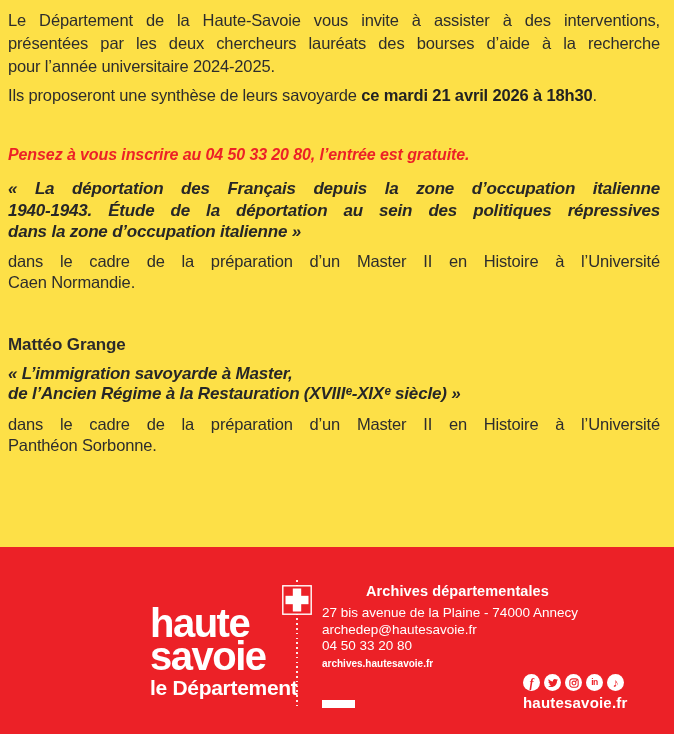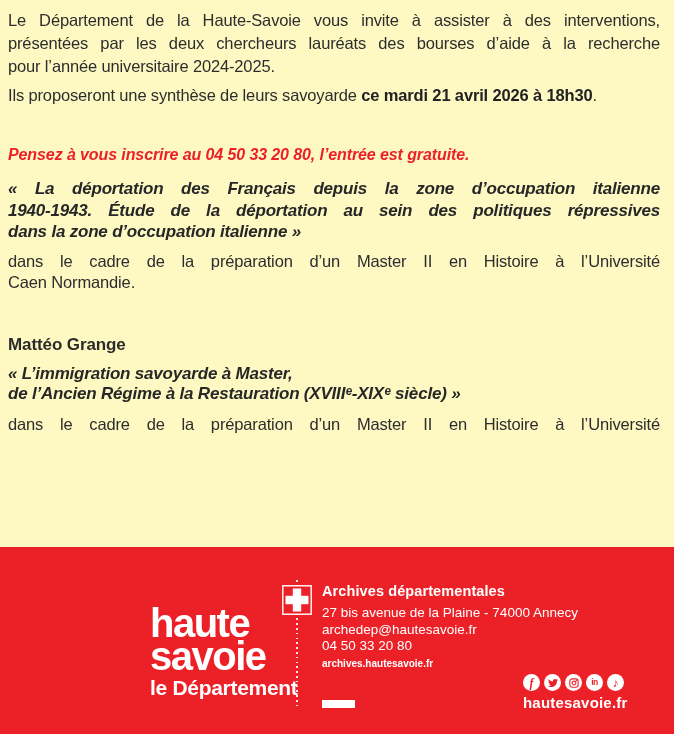--- a/index.html
+++ b/index.html
@@ -1,21 +1,21 @@
 <!DOCTYPE html>
 <html lang="fr"><head>
 <meta charset="utf-8">
 <style>
   * { margin:0; padding:0; box-sizing:border-box; }
   html,body { width:674px; height:734px; }
   body {
     font-family:"Liberation Sans","DejaVu Sans",sans-serif;
     background:#ffffff; color:#2d2d2d; overflow:hidden;
   }
-  .page { position:relative; width:674px; height:734px; background:#fef9c3; }
+  .page { position:relative; width:674px; height:734px; background:#fde047; }
 
   
   .content { position:absolute; top:0; left:0; right:0; padding:9px 14px 0 8px; }
 
   .jline { text-align:justify; text-align-last:justify; }
   .lline { text-align:left; }
 
   .intro { font-size:16.5px; line-height:23px; letter-spacing:-0.15px; color:#2d2d2d; }
   .synthese { margin-top:6px; font-size:16.5px; line-height:23px; letter-spacing:-0.15px; }
   .synthese strong { font-weight:700; color:#222; }
@@ -53,21 +53,21 @@
   .logo-l3 { font-size:21px; line-height:22px; font-weight:700; margin-top:4px; letter-spacing:-0.3px; }
   .cross { position:absolute; left:132px; top:0; width:30px; height:30px; display:block; }
 
   .sep {
     position:absolute; left:296px; top:33px; width:2px; height:130px;
     background-image:repeating-linear-gradient(to bottom,#fff 0 1.6px,transparent 1.6px 4.8px);
     opacity:.9;
   }
 
   .contact { position:absolute; left:322px; top:36px; }
-  .c-title { font-size:14.5px; font-weight:700; letter-spacing:0.1px; margin-bottom:6px; }
+  .c-title { font-size:14.5px; font-weight:700; letter-spacing:0.1px; margin-bottom:6px;margin-left:44px; }
   .c-line { font-size:13.5px; line-height:16.5px; font-weight:400; }
   .c-site { font-size:10px; line-height:16.5px; font-weight:700; margin-top:1px; }
 
   .social { position:absolute; left:523px; top:127px; display:flex; gap:4px; }
   .sicon {
     width:17px; height:17px; border-radius:50%; background:#fff; color:#ec2127;
     display:flex; align-items:center; justify-content:center;
     font-weight:700; overflow:hidden; cursor:pointer;
   }
   .sicon .glyph-f  { font-size:12px; line-height:1; font-family:"Liberation Serif","DejaVu Serif",serif; font-style:italic; }
@@ -112,20 +112,21 @@
 
     <h3 class="speaker-name second">Mattéo Grange</h3>
 
     <div class="quote second">
       <div class="lline">« L’immigration savoyarde à Master,</div>
       <div class="lline">de l’Ancien Régime à la Restauration (XVIIIᵉ-XIXᵉ siècle) »</div>
     </div>
 
     <div class="context second">
       <div class="jline">dans le cadre de la préparation d’un Master II en Histoire à l’Université</div>
+      <div class="lline">Panthéon Sorbonne.</div>
     </div>
 
   </div>
 
   <div class="footer">
 
     <div class="logo">
       <span class="cross">
         <svg width="30" height="30" viewBox="0 0 30 30">
           <rect x="0.8" y="0.8" width="28.4" height="28.4" fill="none" stroke="#ffffff" stroke-width="1.4"></rect>

